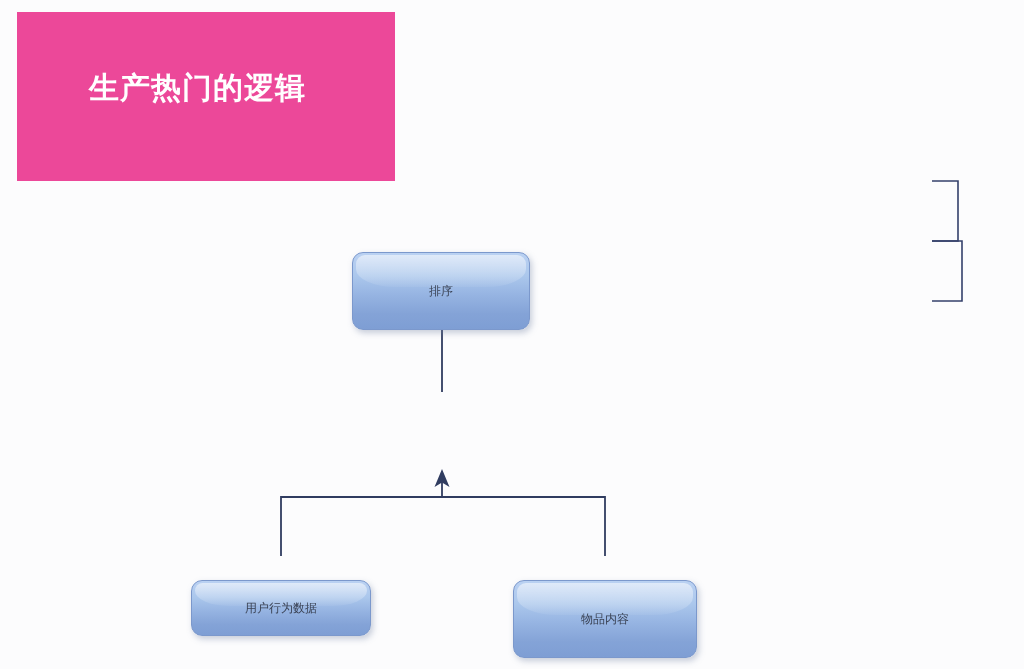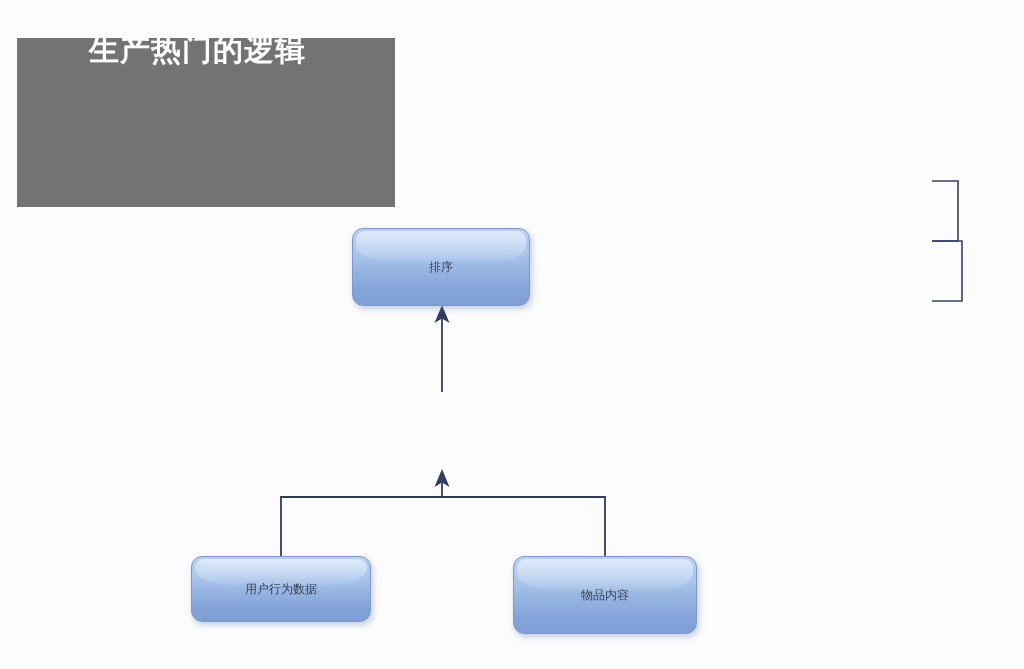--- a/index.html
+++ b/index.html
@@ -4,51 +4,51 @@
 <style>
   html,body{margin:0;padding:0;background:#fff;}
   #canvas{
     position:relative;width:1024px;height:669px;overflow:hidden;
     background:#fcfcfd;
     font-family:"DejaVu Sans","Liberation Sans",sans-serif;
   }
   
   .title-card{
     position:absolute;left:17px;top:12px;width:378px;height:169px;
-    background:#737373;
-    display:flex;
-    padding-left:72px;box-sizing:border-box;margin-top:26px;
+    background:#ec4899;
+    display:flex;align-items:center;
+    padding-left:72px;box-sizing:border-box;
   }
   .title-card .title-text{
     color:#ffffff;font-size:30px;font-weight:bold;letter-spacing:1px;
     transform:translateY(-8px);
   }
   
   #connectors{position:absolute;left:0;top:0;width:1024px;height:669px;pointer-events:none;}
   
   .flow-node{
     position:absolute;box-sizing:border-box;
     border:1px solid #7b98cc;border-radius:11px;
     background:linear-gradient(180deg,#bad1f2 0%,#abc7ec 30%,#96b4e2 55%,#84a3d7 80%,#7e9ed4 100%);
     box-shadow:2px 3px 6px rgba(110,125,160,0.38);
-    display:flex;align-items:center;justify-content:center;
+    display:flex;align-items:center;justify-content:center;margin-top:24px;
   }
   .flow-node::before{
     content:"";position:absolute;left:3px;right:3px;top:2px;height:42%;
     border-radius:9px 9px 40px 40px / 9px 9px 18px 18px;
     background:linear-gradient(180deg,rgba(255,255,255,0.55),rgba(255,255,255,0.05));
     pointer-events:none;
   }
   .flow-node .node-label{
     position:relative;color:#3a4254;font-size:12px;text-align:center;line-height:1.5;
     padding:0 10px;
   }
   #node-sort{left:352px;top:228px;width:178px;height:78px;}
   #node-heat{left:347px;top:392px;width:190px;height:78px;}
-  #node-user{left:191px;top:556px;width:180px;height:66px;}
+  #node-user{left:191px;top:556px;width:180px;height:56px;}
   #node-item{left:513px;top:556px;width:184px;height:78px;}
   
   .legend-panel{
     position:absolute;left:748px;top:106px;width:224px;height:302px;
     background:#eff0f3;border-radius:10px;
     box-shadow:3px 4px 6px rgba(120,120,130,0.35), inset 0 0 0 1px #e2e3e8;
   }
   .legend-header{
     position:absolute;left:0;top:0;width:224px;height:34px;box-sizing:border-box;
     border-radius:9px 9px 3px 3px;

